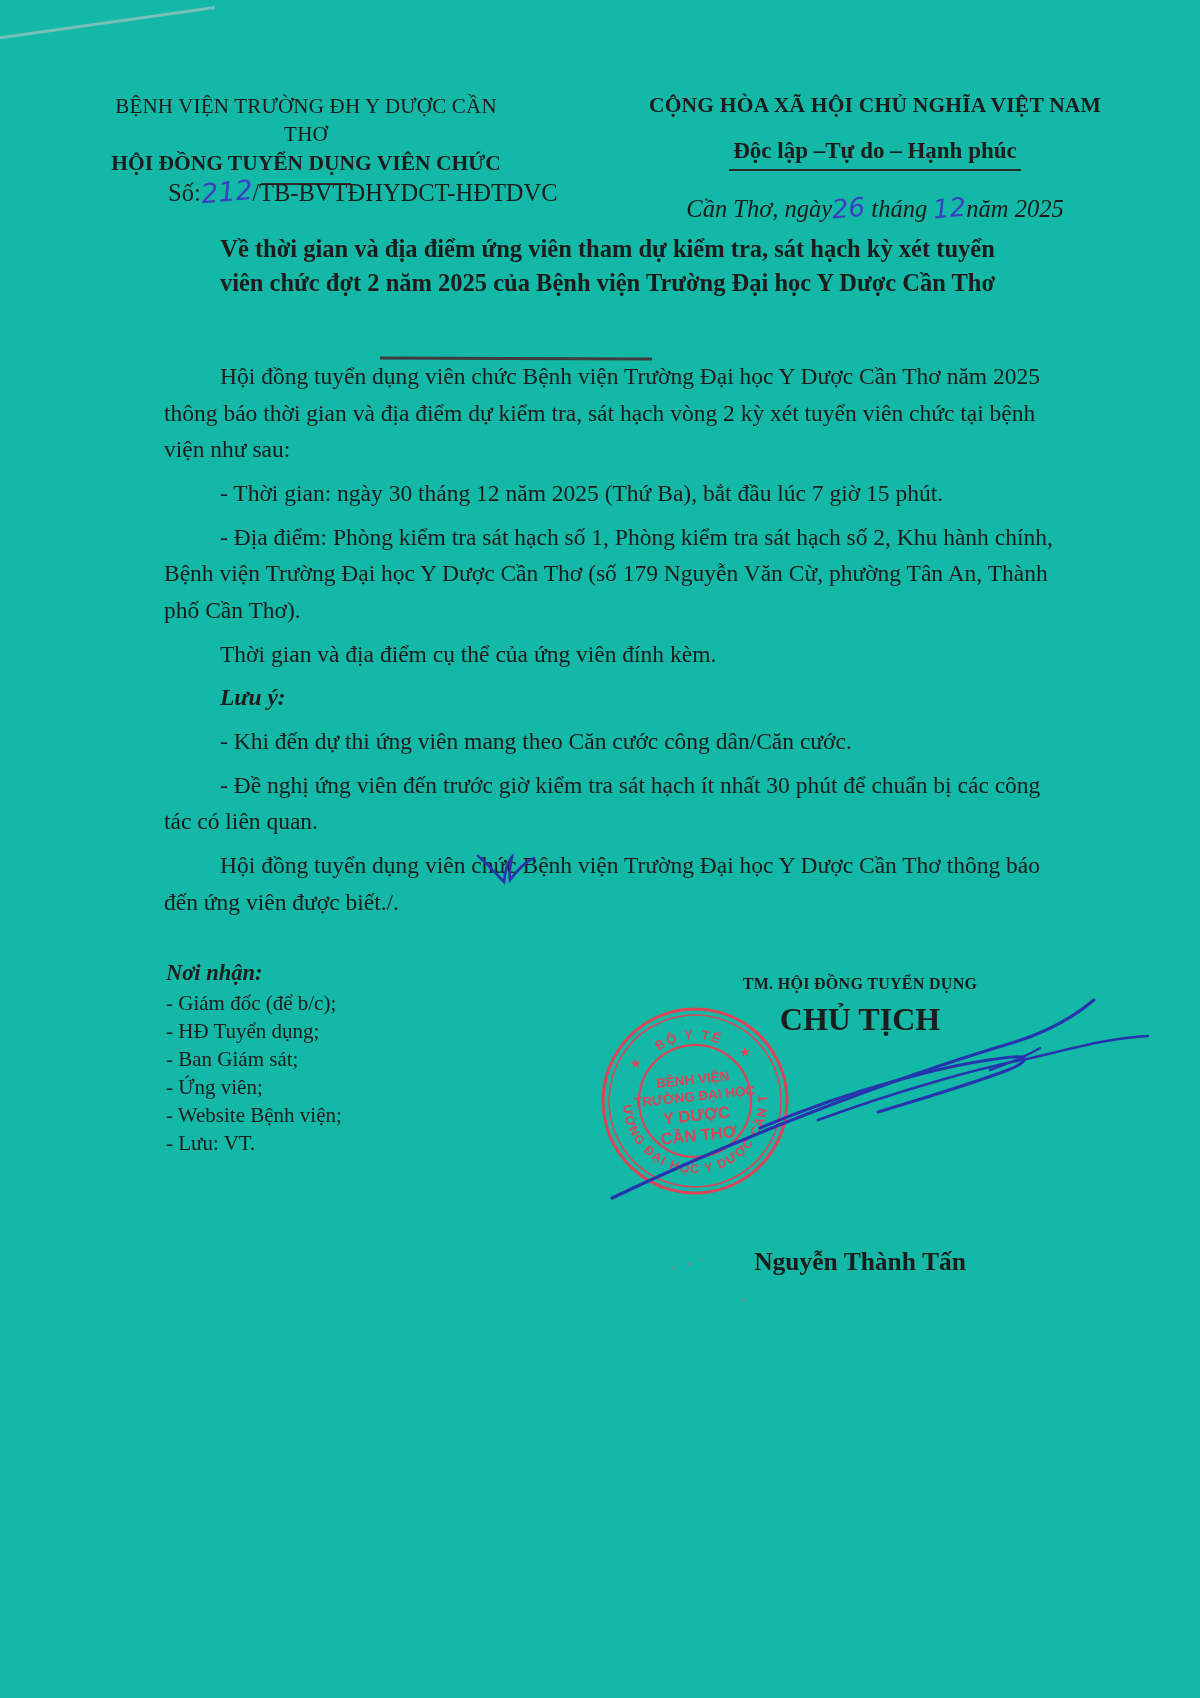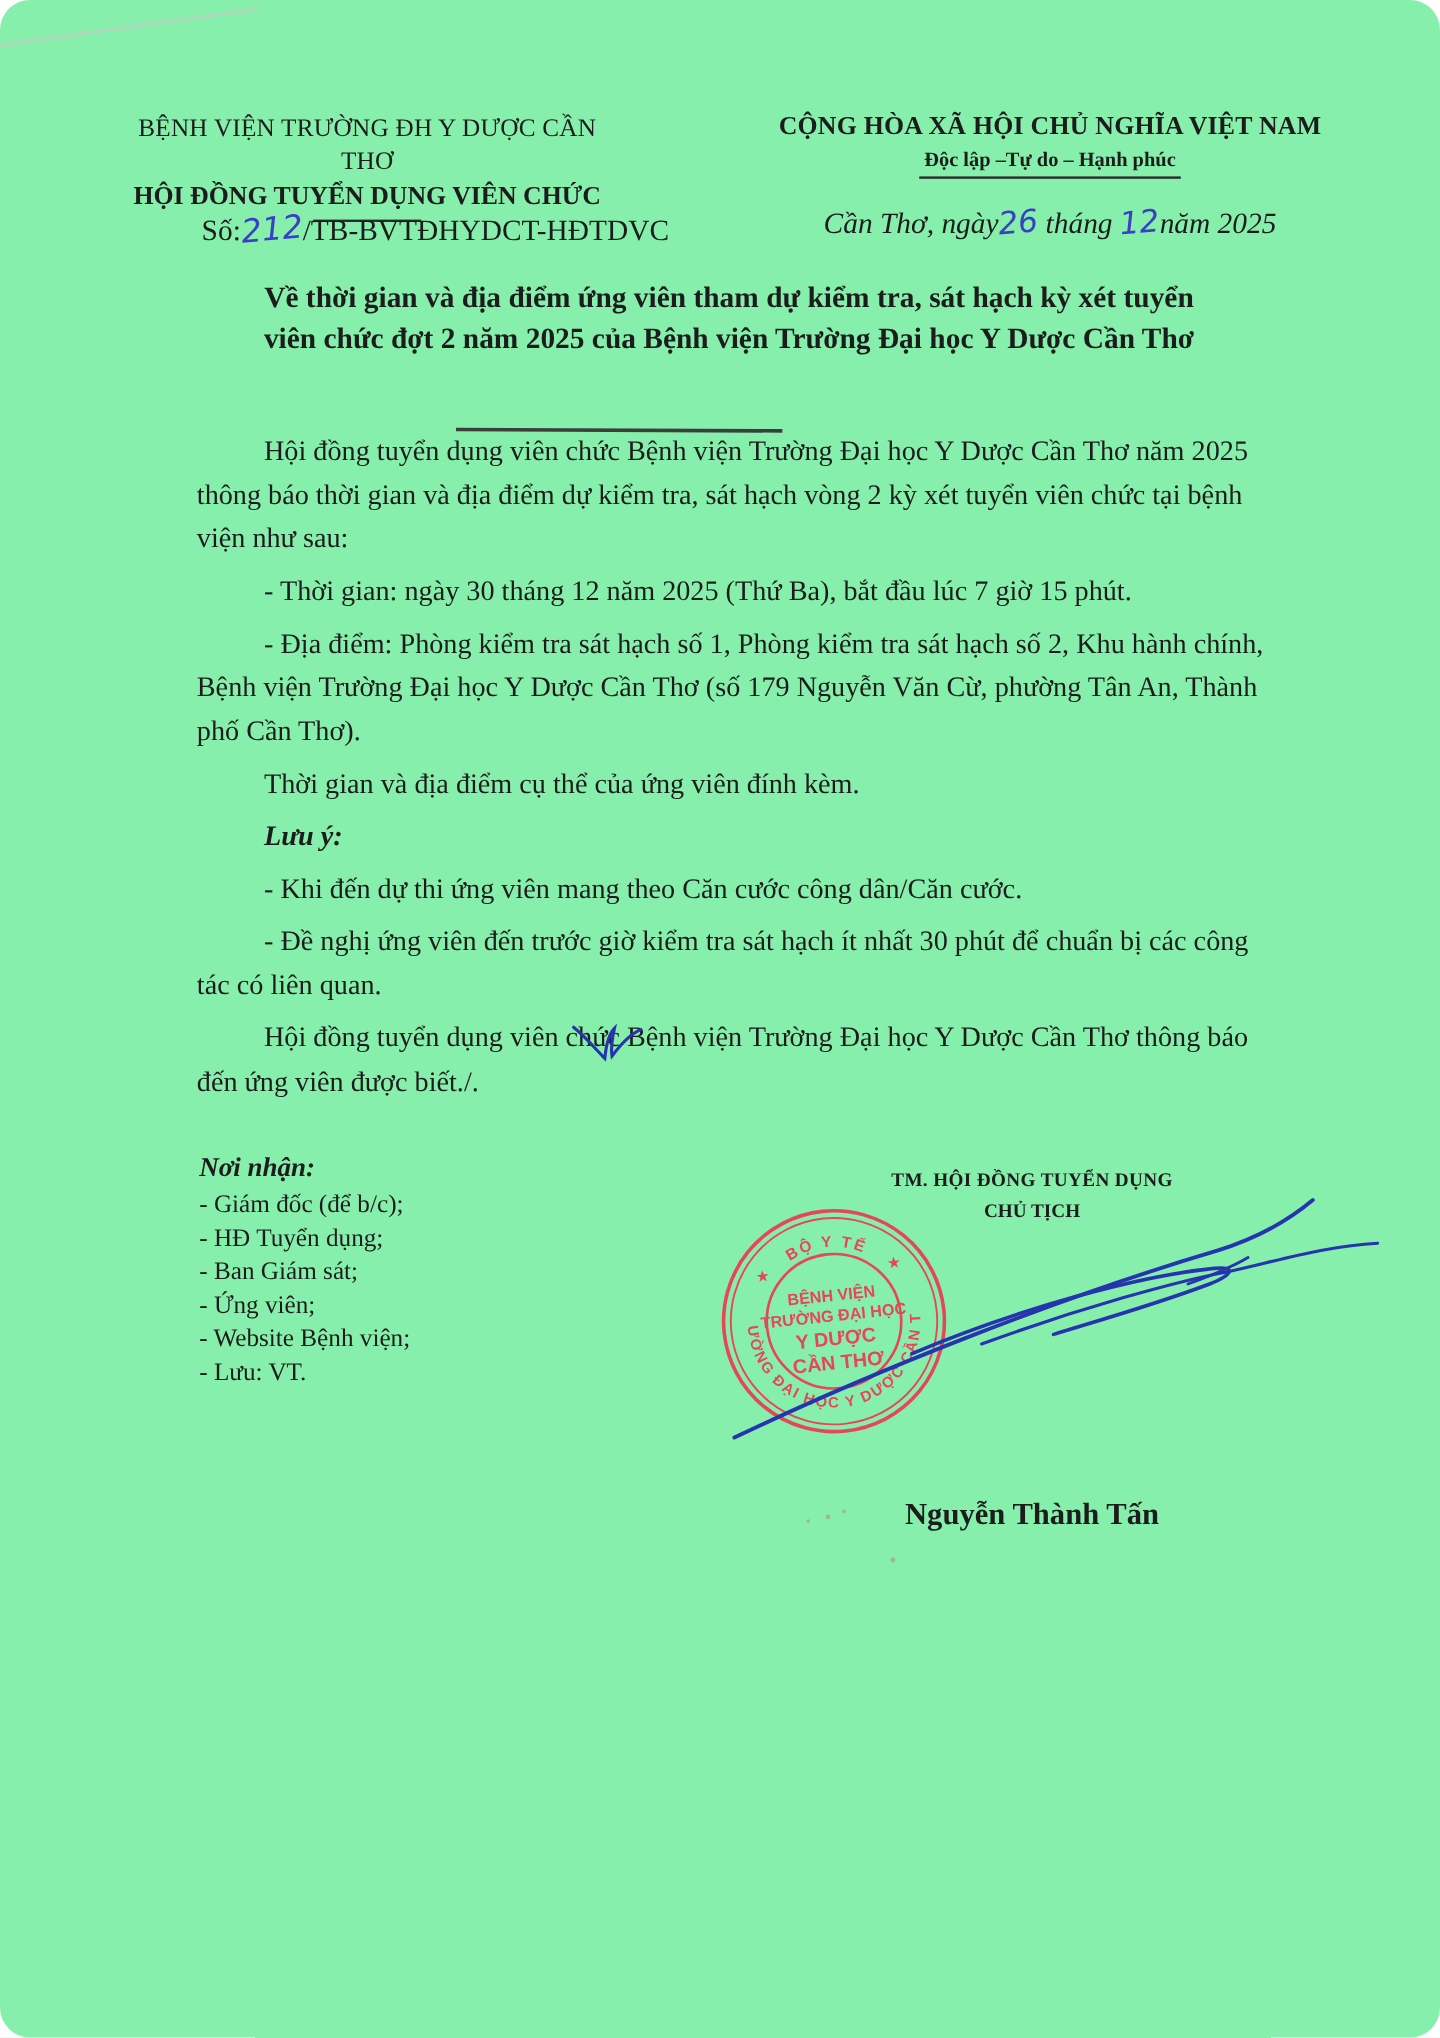--- a/index.html
+++ b/index.html
@@ -1,53 +1,53 @@
 <!DOCTYPE html>
 <html><head>
 <meta charset="utf-8">
 <style>
   html,body{margin:0;padding:0;background:#ffffff;}
   .page{
-    position:relative;width:1200px;height:1698px;background:#86efac;
-    font-family:"Liberation Serif","DejaVu Serif",serif;color:#1c1c1c;overflow:hidden;border-radius:25px;
+    position:relative;width:1200px;height:1698px;background:#14b8a6;
+    font-family:"Liberation Serif","DejaVu Serif",serif;color:#1c1c1c;overflow:hidden;
   }
   
   .edge-shadow{position:absolute;left:-14px;top:22px;width:230px;height:3px;background:#c7c7c7;opacity:.55;transform:rotate(-8deg);}
   .speck{position:absolute;border-radius:50%;background:#c4688b;opacity:.45;}
 
   
   .hdr-left{position:absolute;left:105px;top:92px;width:402px;text-align:center;line-height:1.35;}
   .hdr-left .l1{font-size:21px;letter-spacing:.2px;}
   .hdr-left .l2{font-size:21.5px;font-weight:bold;}
   .hdr-left .rule{width:90px;height:0;border-top:2.2px solid #2c2c2c;margin:5px auto 0 auto;}
   .so-line{position:absolute;left:168px;top:178px;font-size:24.5px;white-space:nowrap;}
   .hw{font-family:"DejaVu Sans",sans-serif;font-style:italic;color:#3b3fc2;display:inline-block;transform:rotate(-5deg);font-size:27px;line-height:1;}
   .hdr-right{position:absolute;left:640px;top:92px;width:470px;text-align:center;line-height:1.3;}
   .hdr-right .l1{font-size:21.5px;font-weight:bold;letter-spacing:.2px;}
-  .hdr-right .l2{font-size:17px;font-weight:bold;display:inline-block;border-bottom:2.4px solid #2c2c2c;padding:0 4px 3px 4px;margin-top:2px;}
+  .hdr-right .l2{font-size:23px;font-weight:bold;display:inline-block;border-bottom:2.4px solid #2c2c2c;padding:0 4px 3px 4px;margin-top:16px;}
   .date-line{margin-top:22px;font-size:24.5px;font-style:italic;white-space:nowrap;}
   .date-line .hw{font-size:26px;}
 
   
   .title-block{position:absolute;left:150px;top:226px;width:915px;text-align:center;}
   .title-main{font-size:27px;font-weight:bold;letter-spacing:.5px;}
   .title-sub{font-size:24.5px;font-weight:bold;line-height:1.38;margin-top:6px;}
   .title-rule{position:absolute;left:380px;top:357px;width:272px;height:2.6px;background:#3d3d3d;transform:rotate(.25deg);}
 
   
   .doc-body{position:absolute;left:150px;top:358px;width:916px;font-size:23.5px;line-height:1.56;}
   .doc-body p{margin:0 0 7px 14px;text-indent:56px;}
   .doc-body p.note{font-weight:bold;font-style:italic;}
 
   
   .recipients{position:absolute;left:166px;top:958px;font-size:21px;line-height:1.33;}
   .recipients .r-title{font-size:22.5px;font-weight:bold;font-style:italic;margin-bottom:2px;}
   .sig-block{position:absolute;left:620px;top:975px;width:480px;text-align:center;z-index:6;}
   .sig-org{font-size:16px;font-weight:bold;letter-spacing:.3px;}
-  .sig-title{font-size:16px;font-weight:bold;margin-top:8px;}
+  .sig-title{font-size:32px;font-weight:bold;margin-top:8px;}
   .signer-name{position:absolute;left:640px;top:1247px;width:440px;text-align:center;font-size:25.5px;font-weight:bold;z-index:6;}
 
   .seal-wrap{position:absolute;left:598px;top:1004px;width:194px;height:194px;z-index:3;opacity:.93;transform:rotate(-6deg);}
   .sig-svg{position:absolute;left:560px;top:950px;z-index:5;}
   .initials-svg{position:absolute;left:474px;top:850px;z-index:4;}
 </style>
 </head>
 <body>
 
 <div class="page">

